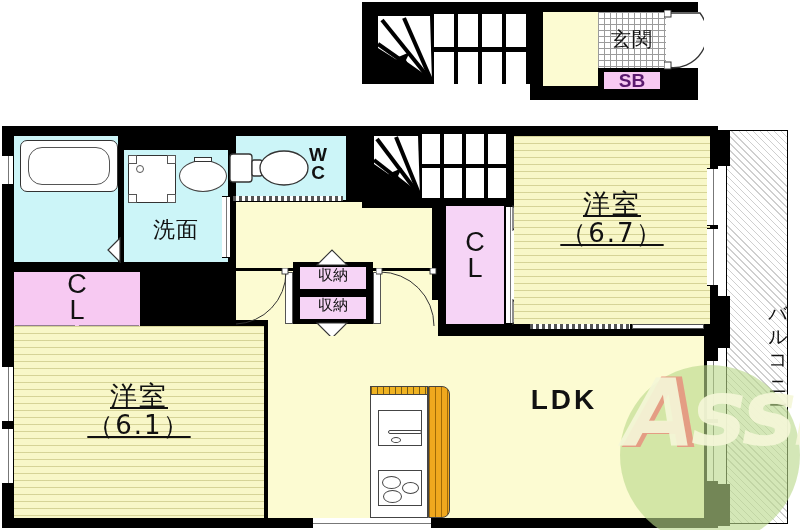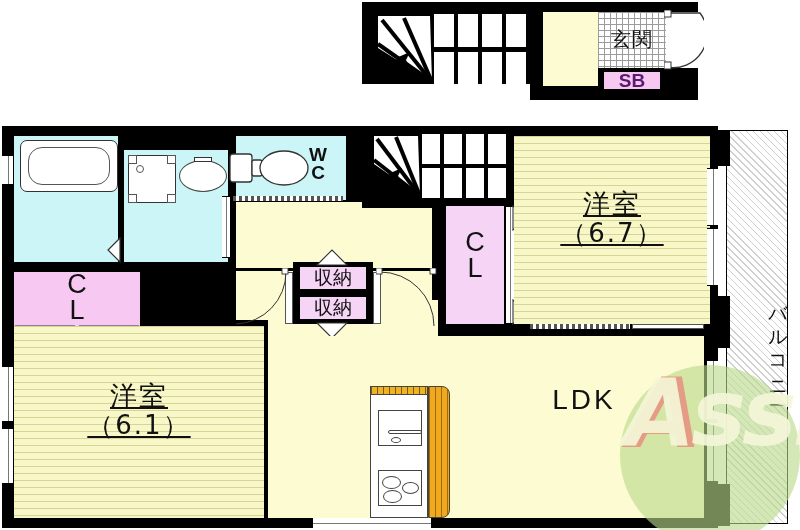--- a/index.html
+++ b/index.html
@@ -55,21 +55,21 @@
      white-space:nowrap;
      line-height:1.05;
      font-family:"DejaVu Sans", sans-serif;
   }
   .lbl-room { font-size:27px; letter-spacing:2px;text-decoration:underline; }
   .lbl-room .sz { font-size:26px; display:block; margin-top:2px;}
   .lbl-wet { font-size:22px; letter-spacing:1px;}
   .lbl-cl  { font-size:27px; line-height:0.95; font-family:"Liberation Sans",sans-serif;}
   .lbl-wc  { font-size:19px; font-weight:bold; line-height:0.95; font-family:"Liberation Sans",sans-serif;}
   .lbl-sb  { font-size:19px; font-weight:bold; color:#5a1a6e; font-family:"Liberation Sans",sans-serif;}
-  .lbl-sto { font-size:19px; letter-spacing:0px; }
+  .lbl-sto { font-size:15px; letter-spacing:0px; }
   .lbl-ldk { font-size:28px; letter-spacing:3px; font-family:"Liberation Sans",sans-serif;}
   .lbl-ldk .sz{ font-size:27px; display:block; margin-top:4px;}
   .lbl-balcony{
      font-size:19px;
      writing-mode: vertical-rl;
      letter-spacing:4px;
      color:#111;
   }
   .lbl-genkan{ font-size:20px; letter-spacing:1px;}
 
@@ -190,20 +190,21 @@
   <div class="abs fx" style="left:128px; top:155px; width:48px; height:48px;">
     <div class="wm-dot" style="left:7px; top:9px;"></div>
     <div class="wm-corner" style="left:-1px; top:-1px;"></div>
     <div class="wm-corner" style="right:-1px; top:-1px;"></div>
     <div class="wm-corner" style="left:-1px; bottom:-1px;"></div>
     <div class="wm-corner" style="right:-1px; bottom:-1px;"></div>
   </div>
 
   <div class="abs sink-oval" style="left:179px; top:160px; width:48px; height:32px;"></div>
   <div class="abs fx" style="left:194px; top:157px; width:18px; height:5px;"></div>
+  <div class="abs label lbl-wet" style="left:124px; top:218px; width:104px;">洗面</div>
 
   <div class="abs win-v" style="left:222px; top:196px; width:8px; height:62px; background:#fff;"></div>
 
   <div class="abs room-water" style="left:236px; top:136px; width:110px; height:64px;"></div>
 
   <svg class="abs" style="left:228px; top:142px;" width="86" height="54">
     <rect x="2" y="12" width="22" height="28" rx="3" fill="#fff" stroke="#333" stroke-width="1.3"></rect>
     <rect x="24" y="18" width="10" height="16" rx="2" fill="#fff" stroke="#333" stroke-width="1.3"></rect>
     <ellipse cx="56" cy="26" rx="24" ry="17" fill="#fff" stroke="#333" stroke-width="1.3"></ellipse>
   </svg>
@@ -310,21 +311,21 @@
     <span class="sz">（6.7）</span>
   </div>
 
   <div class="abs win-v" style="left:707px; top:168px; width:11px; height:58px; background:#fff;"></div>
   <div class="abs win-v" style="left:707px; top:228px; width:11px; height:58px; background:#fff;"></div>
 
   <div class="abs sliding-dash" style="left:530px; top:324px; width:100px; height:5px;"></div>
   <div class="abs white" style="left:632px; top:324px; width:72px; height:5px; border:1px solid #555;"></div>
 
   <div class="abs room-plain" style="left:268px; top:336px; width:436px; height:182px;"></div>
-  <div class="abs label lbl-ldk" style="left:464px; top:385px; width:240px;">
+  <div class="abs label lbl-ldk" style="left:444px; top:385px; width:240px;font-weight:bold;">
     <span>LDK</span>
   </div>
 
   <div class="abs" style="left:370px; top:386px; width:58px; height:132px; background:#fff; border:1px solid #444;"></div>
 
   <div class="abs" style="left:370px; top:386px; width:58px; height:9px;
               background-color:#f0b323;
               background-image: repeating-linear-gradient(to right,#7a5a10 0 1px, transparent 1px 6px);
               border:1px solid #444;"></div>
 

